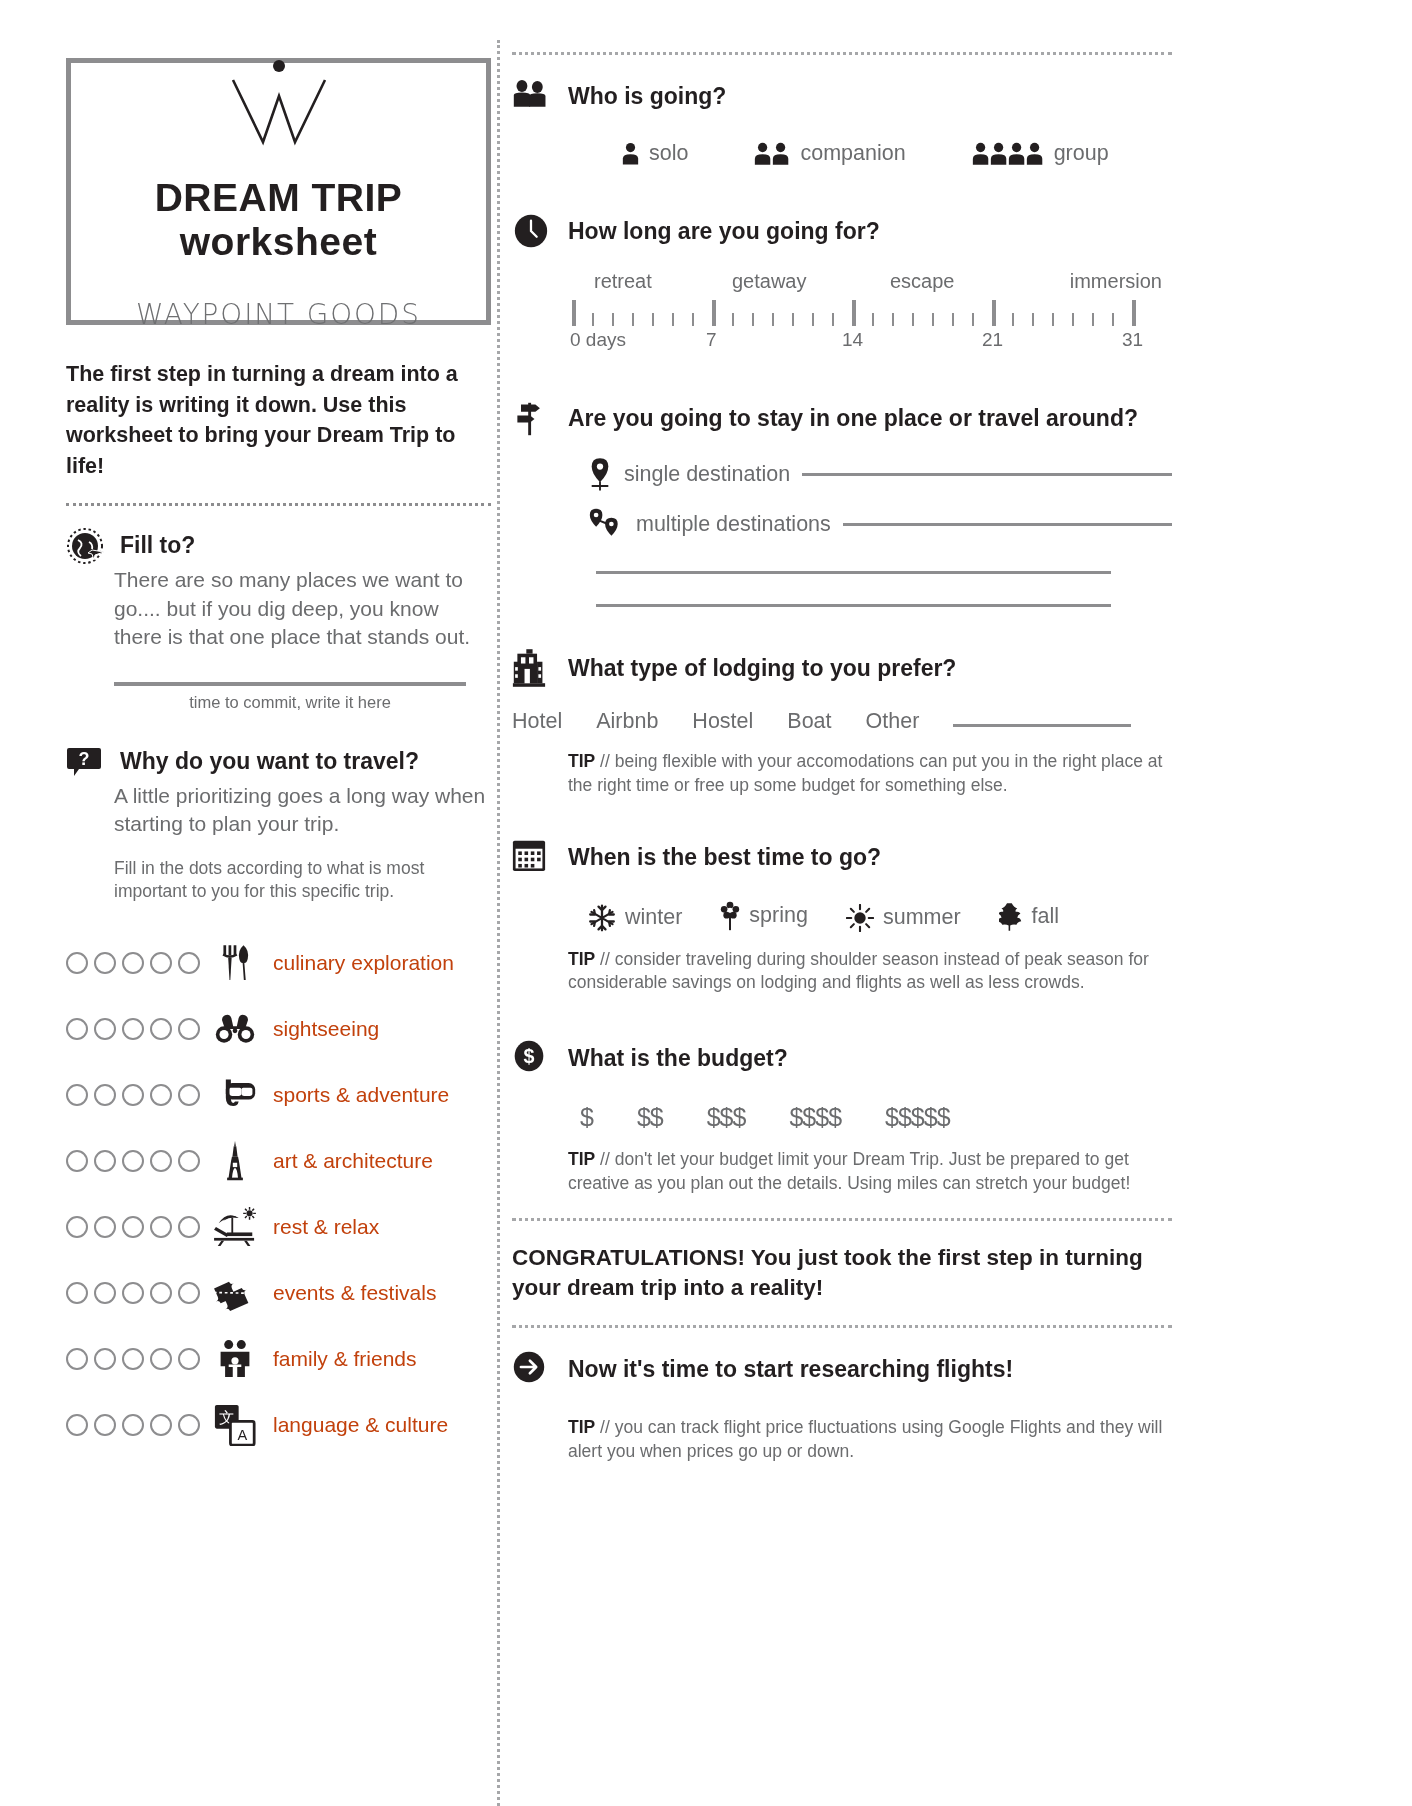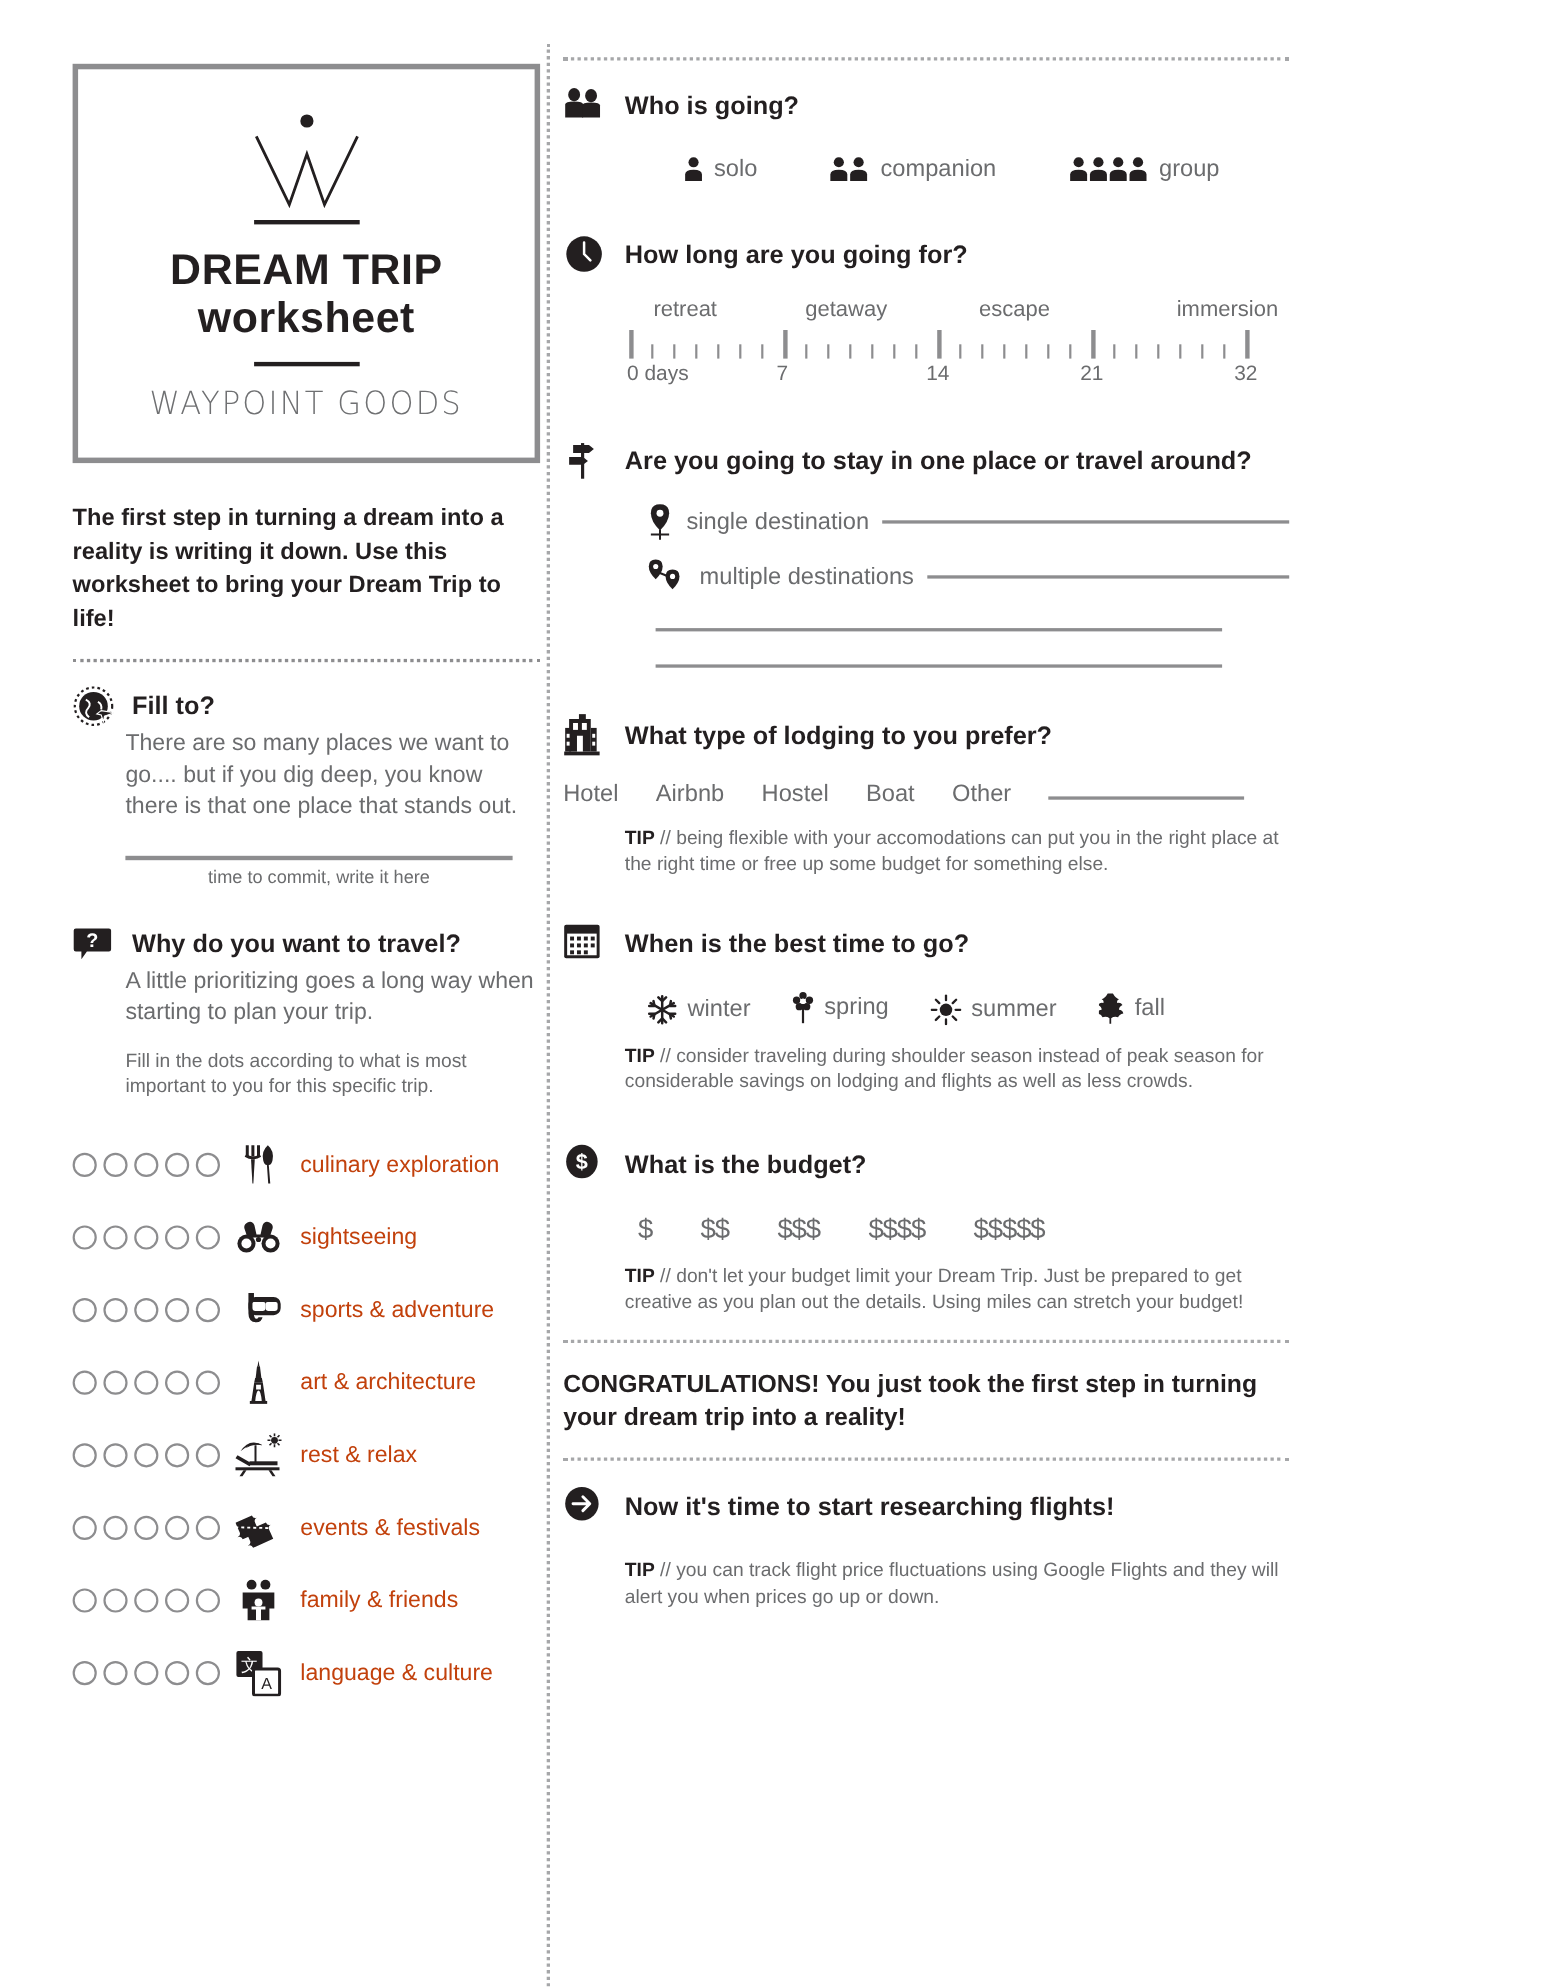--- a/index.html
+++ b/index.html
@@ -12,21 +12,21 @@
     position:relative;
     overflow:hidden;
   }
   .page { position:absolute; inset:0; }
 
   
   .left-col { position:absolute; left:66px; top:58px; width:425px; }
 
   .logo-box {
     border:5px solid #8d8d8f;
-    height:363px;
+    height:267px;
     display:flex; flex-direction:column;
     align-items:center; justify-content:center;
     padding-top:6px;
   }
   .logo-mark { width:120px; height:92px; margin-bottom:2px; }
   .logo-rule { width:96px; height:4px; background:#231f20; margin:4px 0 20px; }
   .brand-title {
     font-size:39px; font-weight:bold; letter-spacing:.5px;
     line-height:1.12; text-align:center; color:#231f20;
   }
@@ -482,21 +482,21 @@
         <span class="tick minor" style="left:500px;"></span>
         <span class="tick minor" style="left:520px;"></span>
         <span class="tick minor" style="left:540px;"></span>
         <span class="tick major" style="left:560px;"></span>
       </div>
       <div class="ruler-nums">
         <span style="left:-2px;">0 days</span>
         <span style="left:134px;">7</span>
         <span style="left:270px;">14</span>
         <span style="left:410px;">21</span>
-        <span style="left:550px;">32</span>
+        <span style="left:550px;">31</span>
       </div>
     </div>
 
     <div class="r-q" style="margin-top:44px;">
       <span class="r-q-icon">
         <svg viewBox="0 0 40 44" width="36" height="40">
           <g fill="#231f20">
             <path d="M10 6 h16 l5 4 -5 4 h-16 z"></path>
             <path d="M14 18 h14 l5 4 -5 4 h-14 z" transform="translate(-8 0)"></path>
             <rect x="18" y="4" width="3.2" height="36"></rect>

